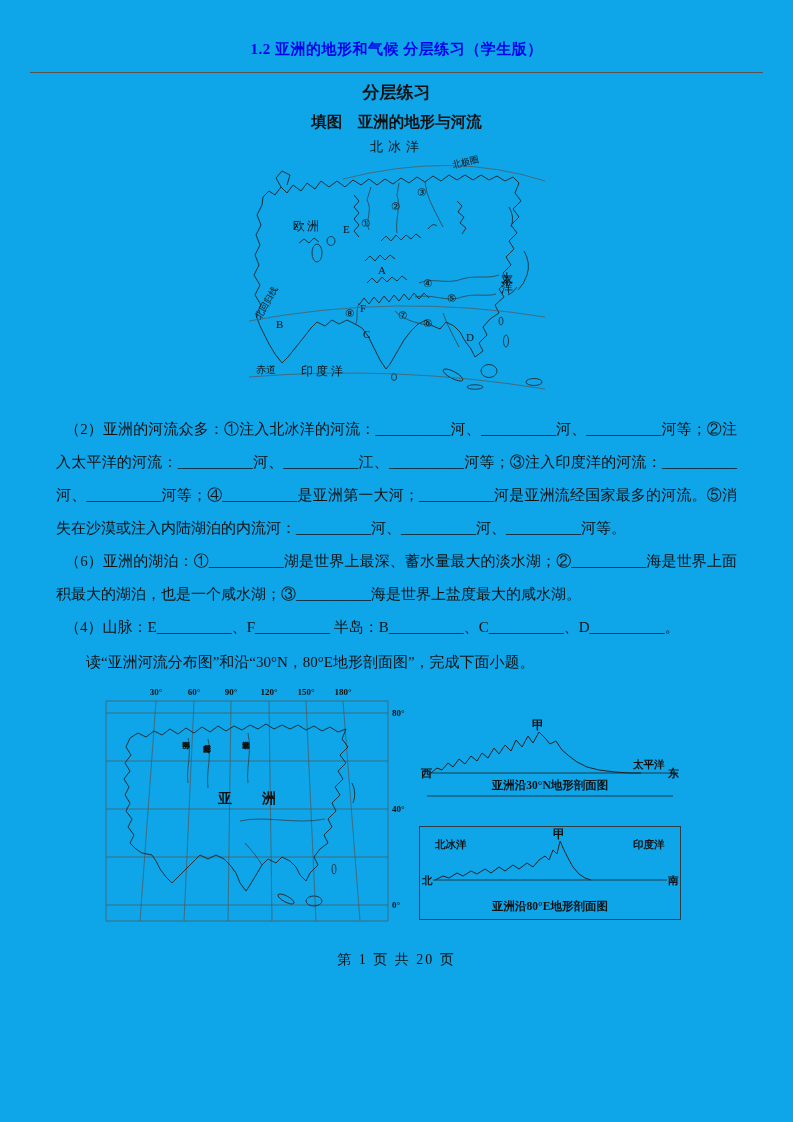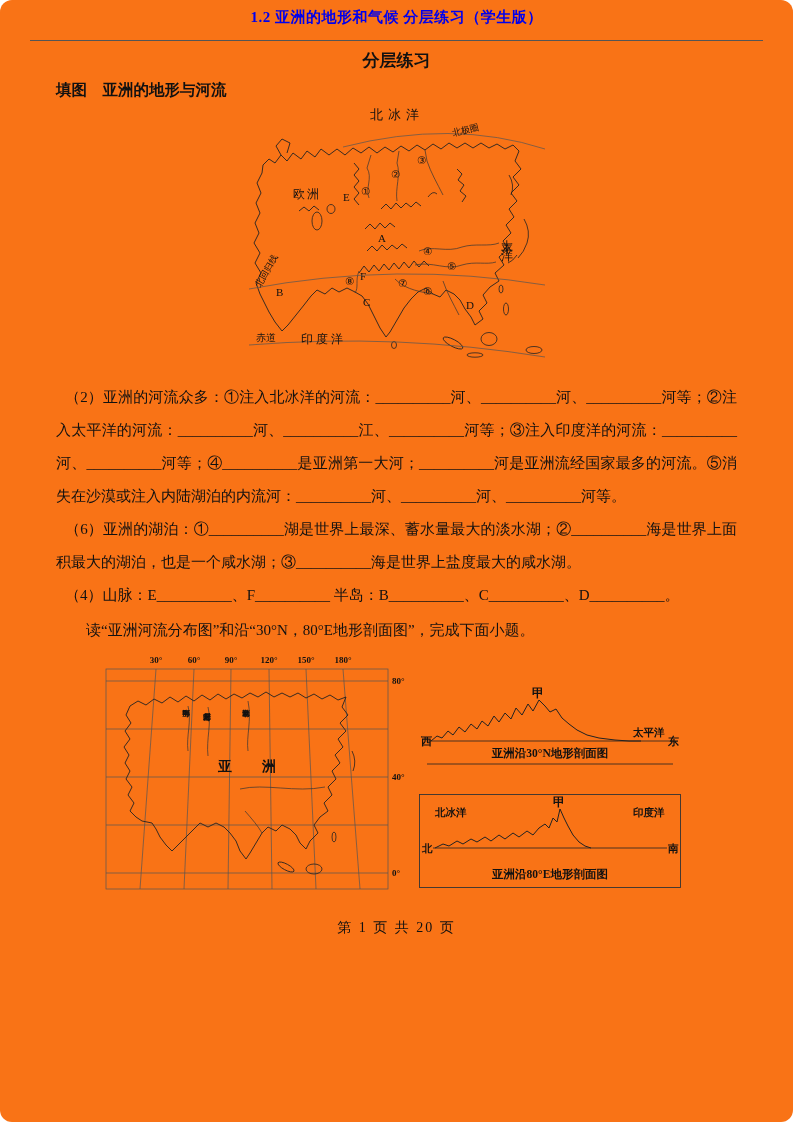--- a/index.html
+++ b/index.html
@@ -1,21 +1,21 @@
 <!DOCTYPE html>
 <html><head>
 <meta charset="utf-8">
 <style>
   html,body{margin:0;padding:0;background:#fff;}
-  .page{width:793px;height:1122px;box-sizing:border-box;padding:8px 56px 18px;
-        font-family:"Liberation Serif",serif;color:#111;background:#f97316;overflow:hidden;border-radius:12px;}
+  .page{width:793px;height:1122px;box-sizing:border-box;padding:40px 56px 18px;
+        font-family:"Liberation Serif",serif;color:#111;background:#0ea5e9;overflow:hidden;}
   .doc-title{text-align:center;color:#0000EE;font-weight:bold;font-size:15px;letter-spacing:.5px;}
   .title-rule{border:none;border-top:1px solid #555;margin:13px -26px 8px;}
   .section-heading{text-align:center;font-weight:bold;font-size:17px;margin:6px 0 8px;}
-  .subheading{font-weight:bold;font-size:15.5px;margin:2px 0;}
+  .subheading{font-weight:bold;font-size:15.5px;margin:2px 0;text-align:center;}
   .map-figure{text-align:center;margin:0 0 6px;}
   .question{font-size:15px;line-height:33px;margin:0;text-align:justify;text-indent:9px;}
   .intro{font-size:15px;line-height:30px;margin:3px 0 6px;text-indent:30px;}
   .figures-row{display:flex;gap:9px;margin:2px 0 0 44px;align-items:center;font-weight:bold;}
   .profiles-col{display:flex;flex-direction:column;margin-top:16px;}
   .profile-gap{height:28px;}
   .footer{text-align:center;font-size:14px;margin-top:13px;letter-spacing:2px;}
   svg text{font-family:"Liberation Serif",serif;fill:#111;}
   .coast{fill:none;stroke:#222;stroke-width:.9;stroke-linejoin:round;}
   .isle{fill:none;stroke:#222;stroke-width:.8;}

